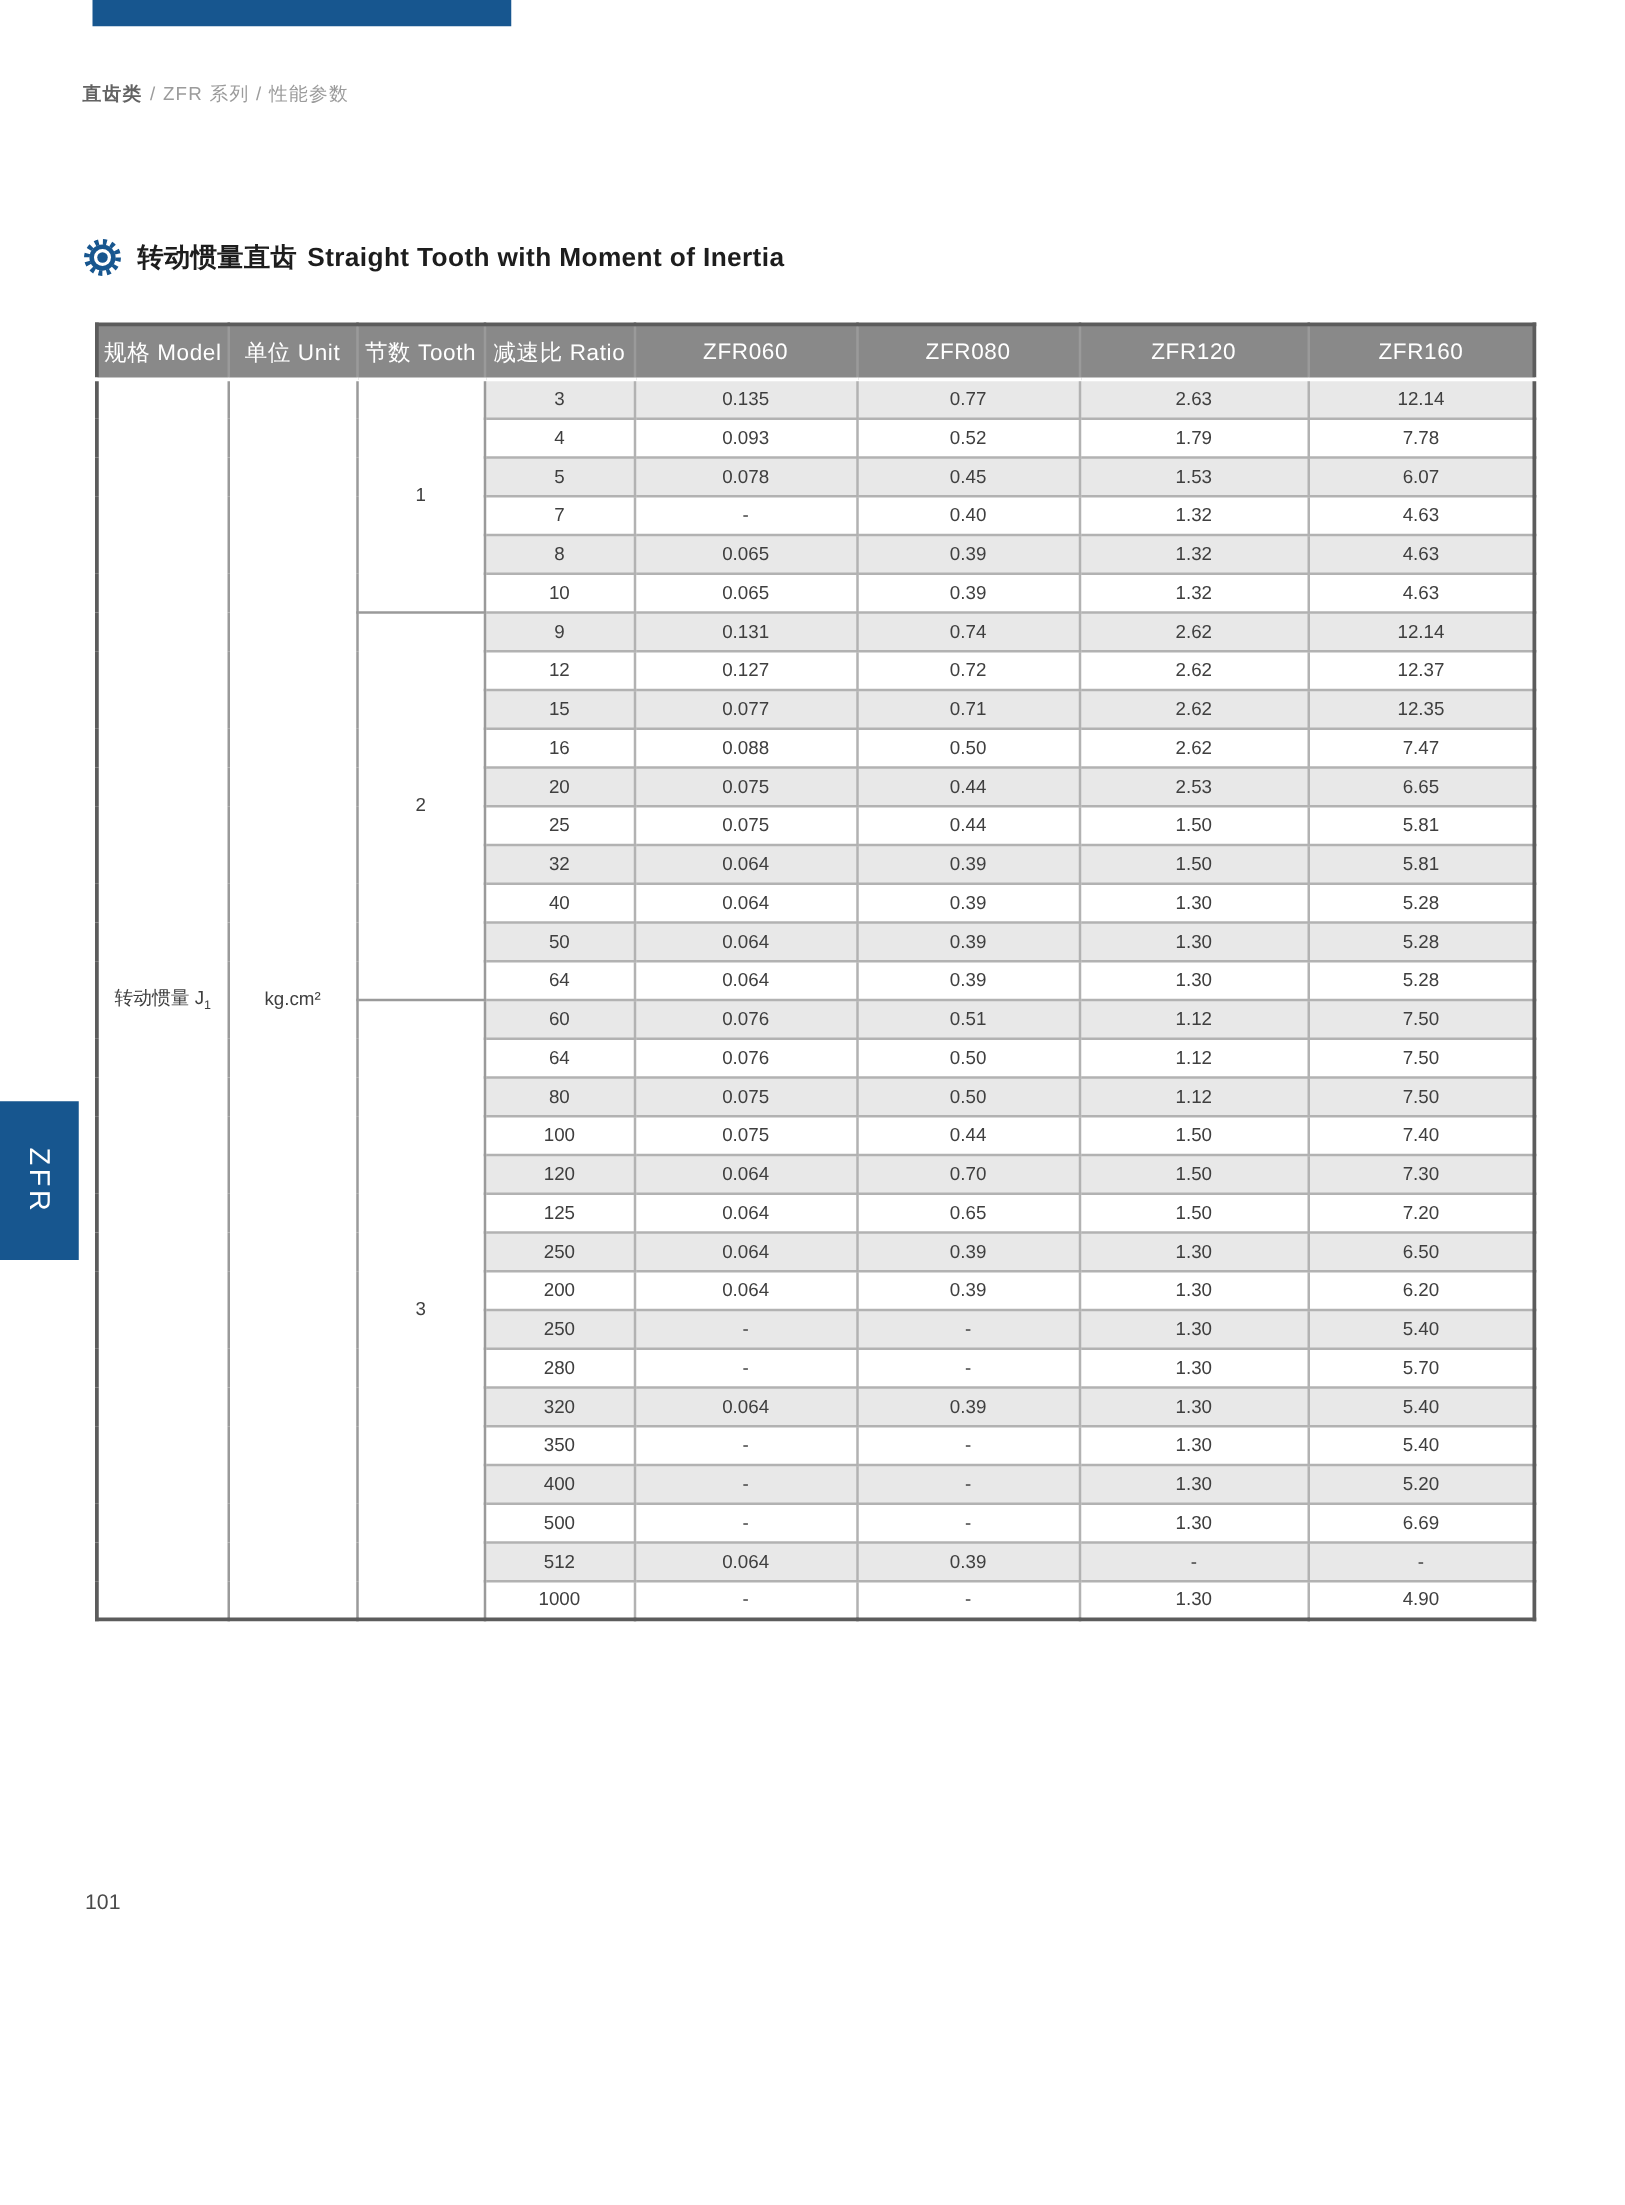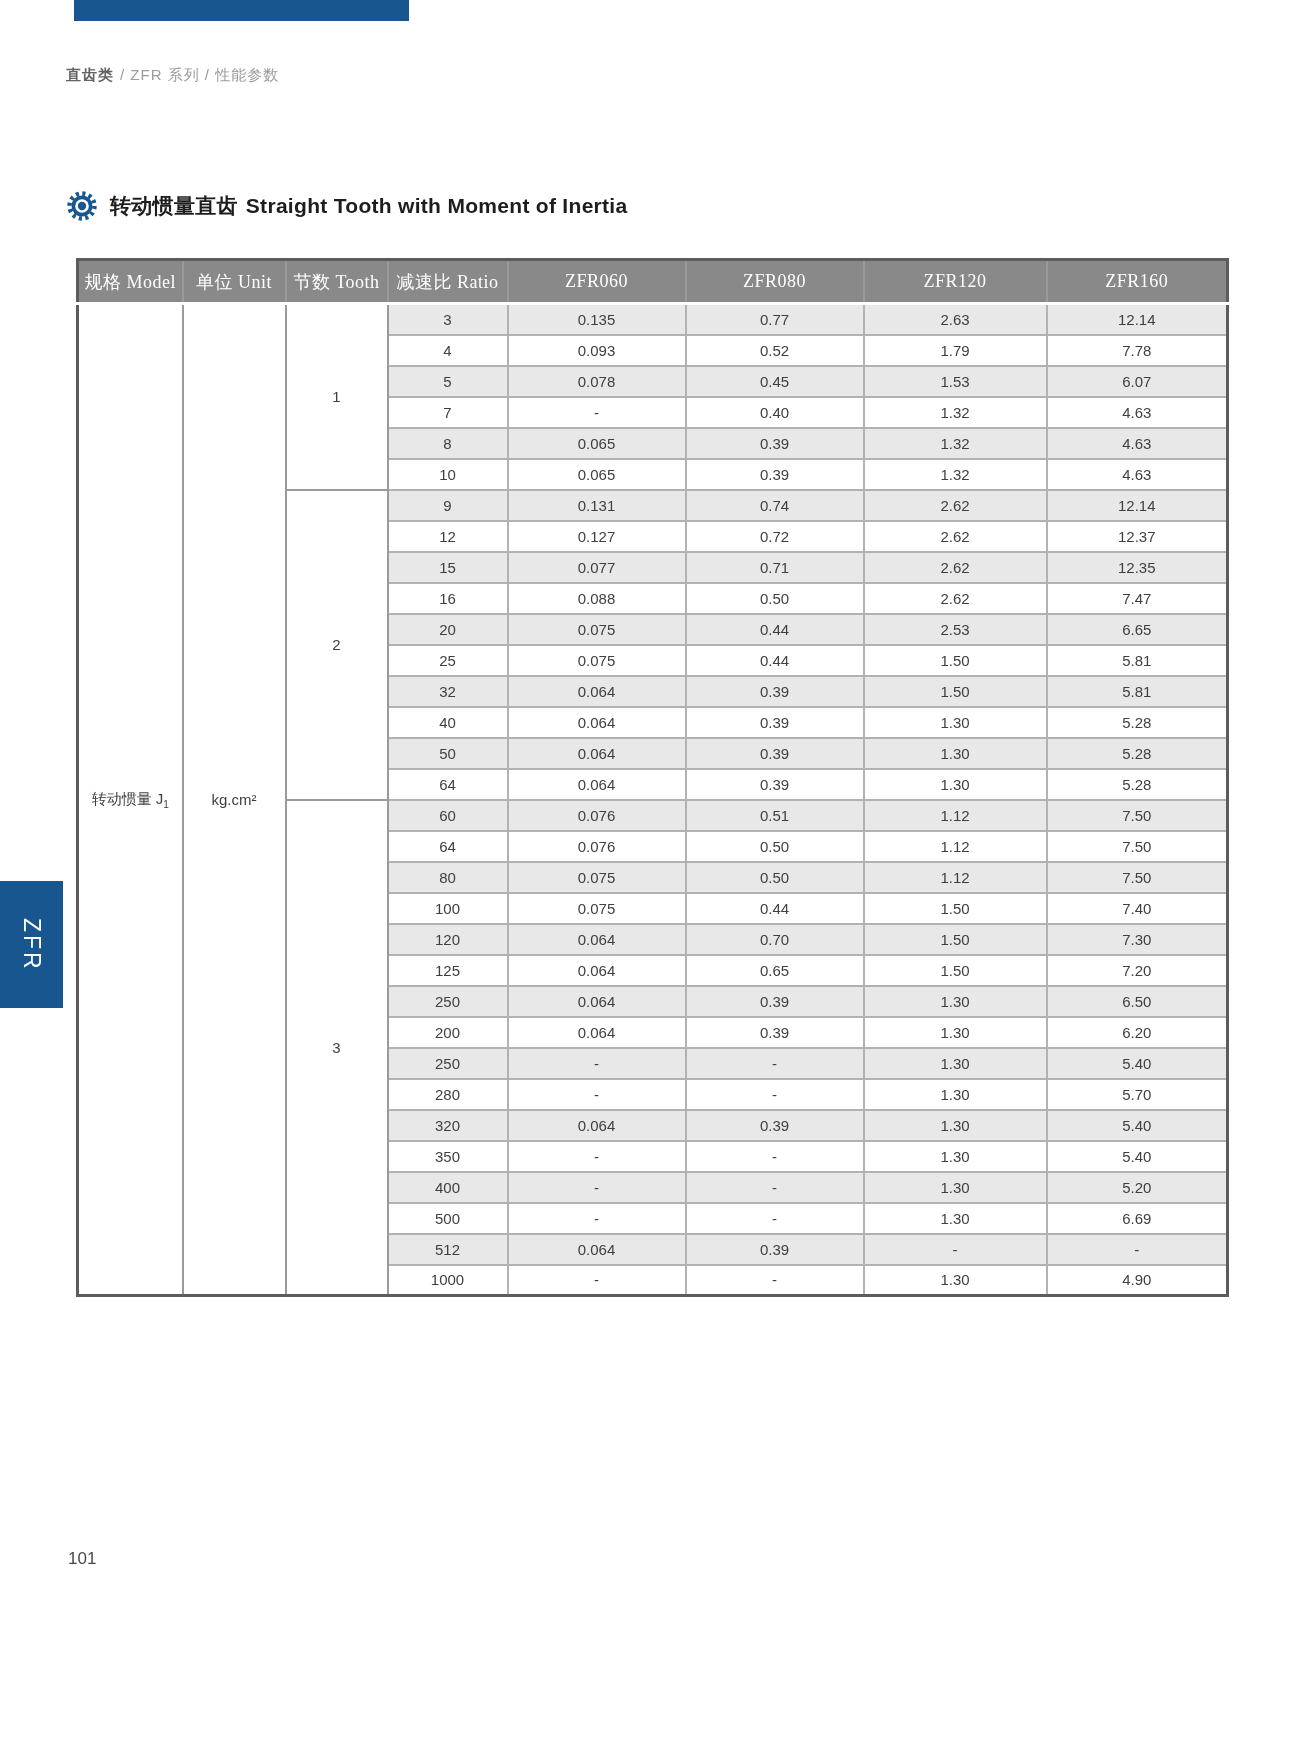--- a/index.html
+++ b/index.html
@@ -41,21 +41,20 @@
   }
   .inertia-table th {
     background: var(--header-bg);
     color: #ffffff;
     font-size: 18px; font-weight: normal;
     height: 44px;
     border: 2px solid #9a9a9a;
     border-bottom: 3px solid #ffffff;
     text-align: center; vertical-align: middle;
     letter-spacing: 0.5px;
-    font-family: Liberation Serif, serif;
   }
   .inertia-table td {
     border: 2px solid #b2b2b2;
     height: 31px;
     font-size: 15px;
     text-align: center; vertical-align: middle;
     color: #3f3f3f;
     background: #ffffff;
   }
   .inertia-table td.shaded { background: var(--row-shaded); }
@@ -67,21 +66,21 @@
     background: var(--accent);
     display: flex; align-items: center; justify-content: center;
   }
   .side-tab .tab-text {
     writing-mode: vertical-rl; text-orientation: mixed;
     color: #ffffff; font-size: 23px; letter-spacing: 3px; font-weight: normal;
   }
 
   .page-number {
     position: absolute; left: 68px; top: 1512px;
-    font-size: 17px; color: #4a4a4a; margin-top: 37px;
+    font-size: 17px; color: #4a4a4a;
   }
 </style>
 </head>
 <body>
 
 <div class="topbar"></div>
 
 <div class="breadcrumb">
   <span class="crumb-bold">直齿类</span><span>/ ZFR 系列 / 性能参数</span>
 </div>

